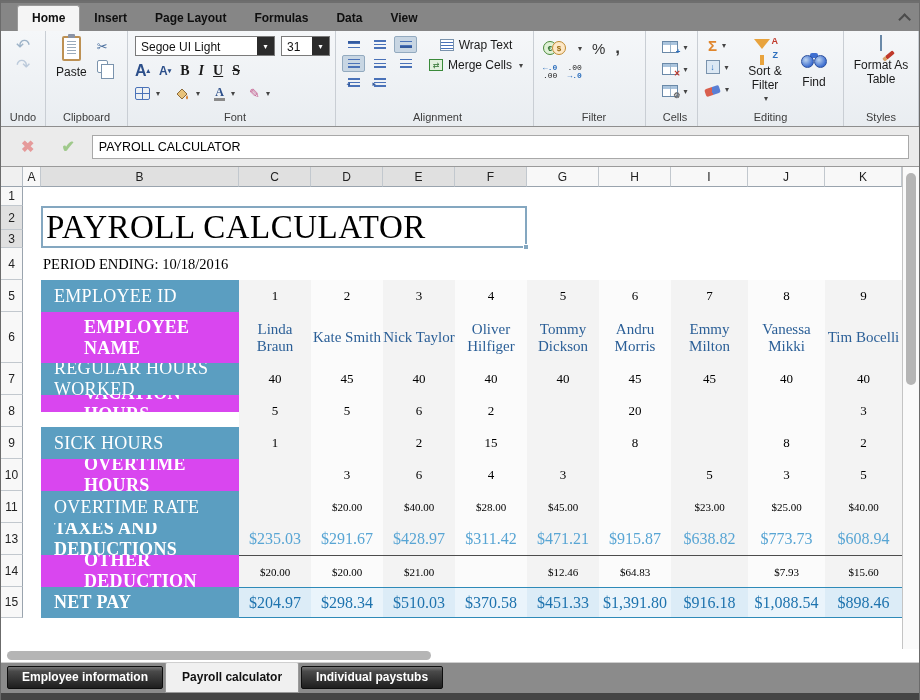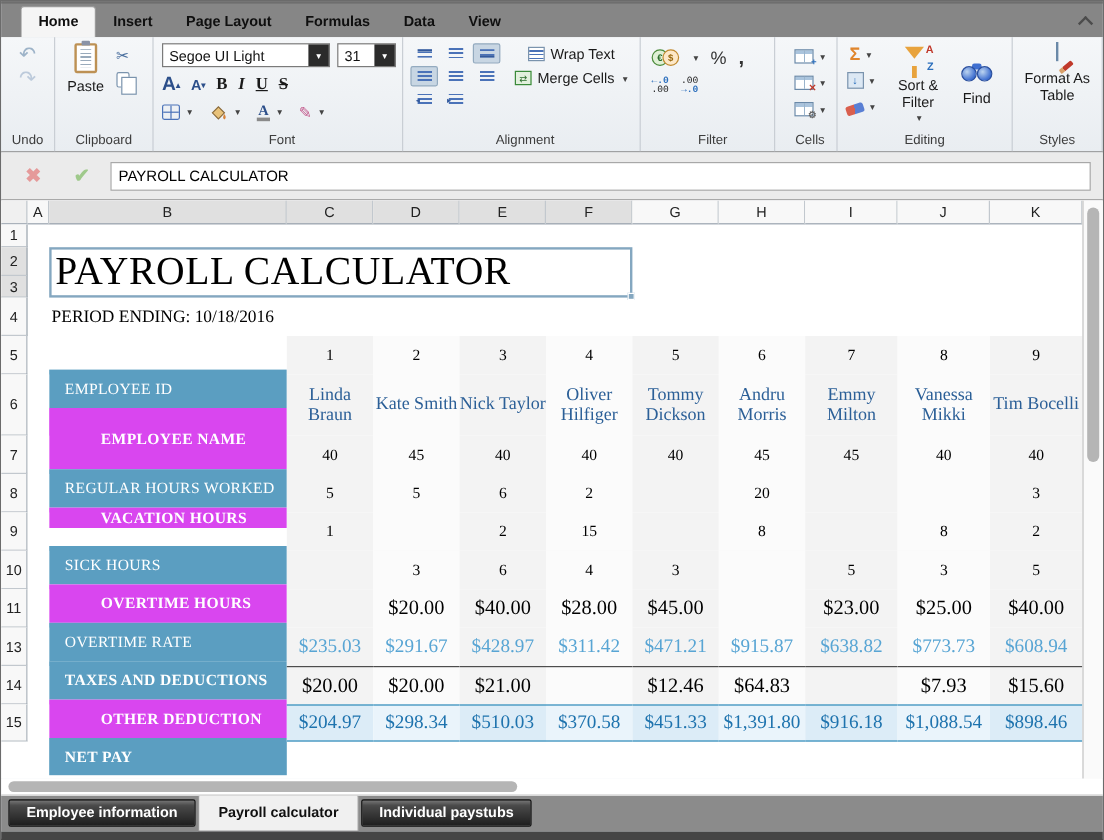--- a/index.html
+++ b/index.html
@@ -125,31 +125,31 @@
   .ghead { display:flex; height:20px; }
   .corner { width:22px; background:#f0f0f0; border-right:1px solid #b4bcc4; border-bottom:1px solid #9aa4ae; }
   .gh { height:20px; display:flex; align-items:center; justify-content:center; font-size:12px; color:#222; background:#f8f8f8; border-right:1px solid #c2c8ce; border-bottom:1px solid #9aa4ae; }
   .gh.sel { background:#e0e0e0; }
   .grow { display:flex; }
   .rh { width:22px; display:flex; align-items:center; justify-content:center; font-size:12px; color:#222; background:#f8f8f8; border-right:1px solid #9aa4ae; border-bottom:1px solid #c2c8ce; }
   .rh.sel { background:#e0e0e0; }
   .rbody { display:flex; }
   .cell { display:flex; align-items:center; justify-content:center; font-family:"Liberation Serif",serif; color:#000; overflow:hidden; }
   .acell { background:#fff; }
-  .lab { justify-content:flex-start; padding-left:13px; color:#fff; font-size:13px; letter-spacing:.3px;margin-top:28px; }
+  .lab { justify-content:flex-start; padding-left:13px; color:#fff; font-size:18px; letter-spacing:.3px; }
   .lab.light { background:#5b9ec1; }
   .lab.dark { background:#d946ef;padding-left:43px; }
   .lab.b { font-weight:bold; }
   .band-a { background:#f3f3f3; }
   .band-b { background:#fbfbfb; }
   .blue-a { background:#dcecf7; }
   .blue-b { background:#eaf4fb; }
   .v-plain { font-size:13px; }
   .v-name { font-size:15px; color:#2b5f97; text-align:center; line-height:1.12; }
-  .v-money { font-size:17px; }
+  .v-money { font-size:11px; }
   .v-total { font-size:16px; color:#1e73ae; }
   .v-taxes { font-size:16px; color:#58a5d4; }
   .bt-teal { border-top:1px solid #2e8ab8; }
   .bb-teal { border-bottom:1px solid #2e8ab8; }
   .bt-dark { border-top:1px solid #4d4d4d; }
   .period { font-family:"Liberation Serif",serif; font-size:14.5px; color:#000; display:flex; align-items:center; padding-left:2px; }
   .titlecell { position:absolute; left:40px; top:39px; width:486px; height:42px; border:2px solid #84a7c0; background:#fff; display:flex; align-items:center; }
   .titlecell span { font-family:"Liberation Serif",serif; font-size:33px; letter-spacing:.5px; color:#000; white-space:nowrap; padding-left:3px; }
   .fill-handle { position:absolute; right:-4px; bottom:-4px; width:6px; height:6px; background:#84a7c0; border:1px solid #fff; }
   .vscroll { position:absolute; right:0; top:0; bottom:0; width:17px; background:#fafafa; border-left:1px solid #c4c4c4; }

